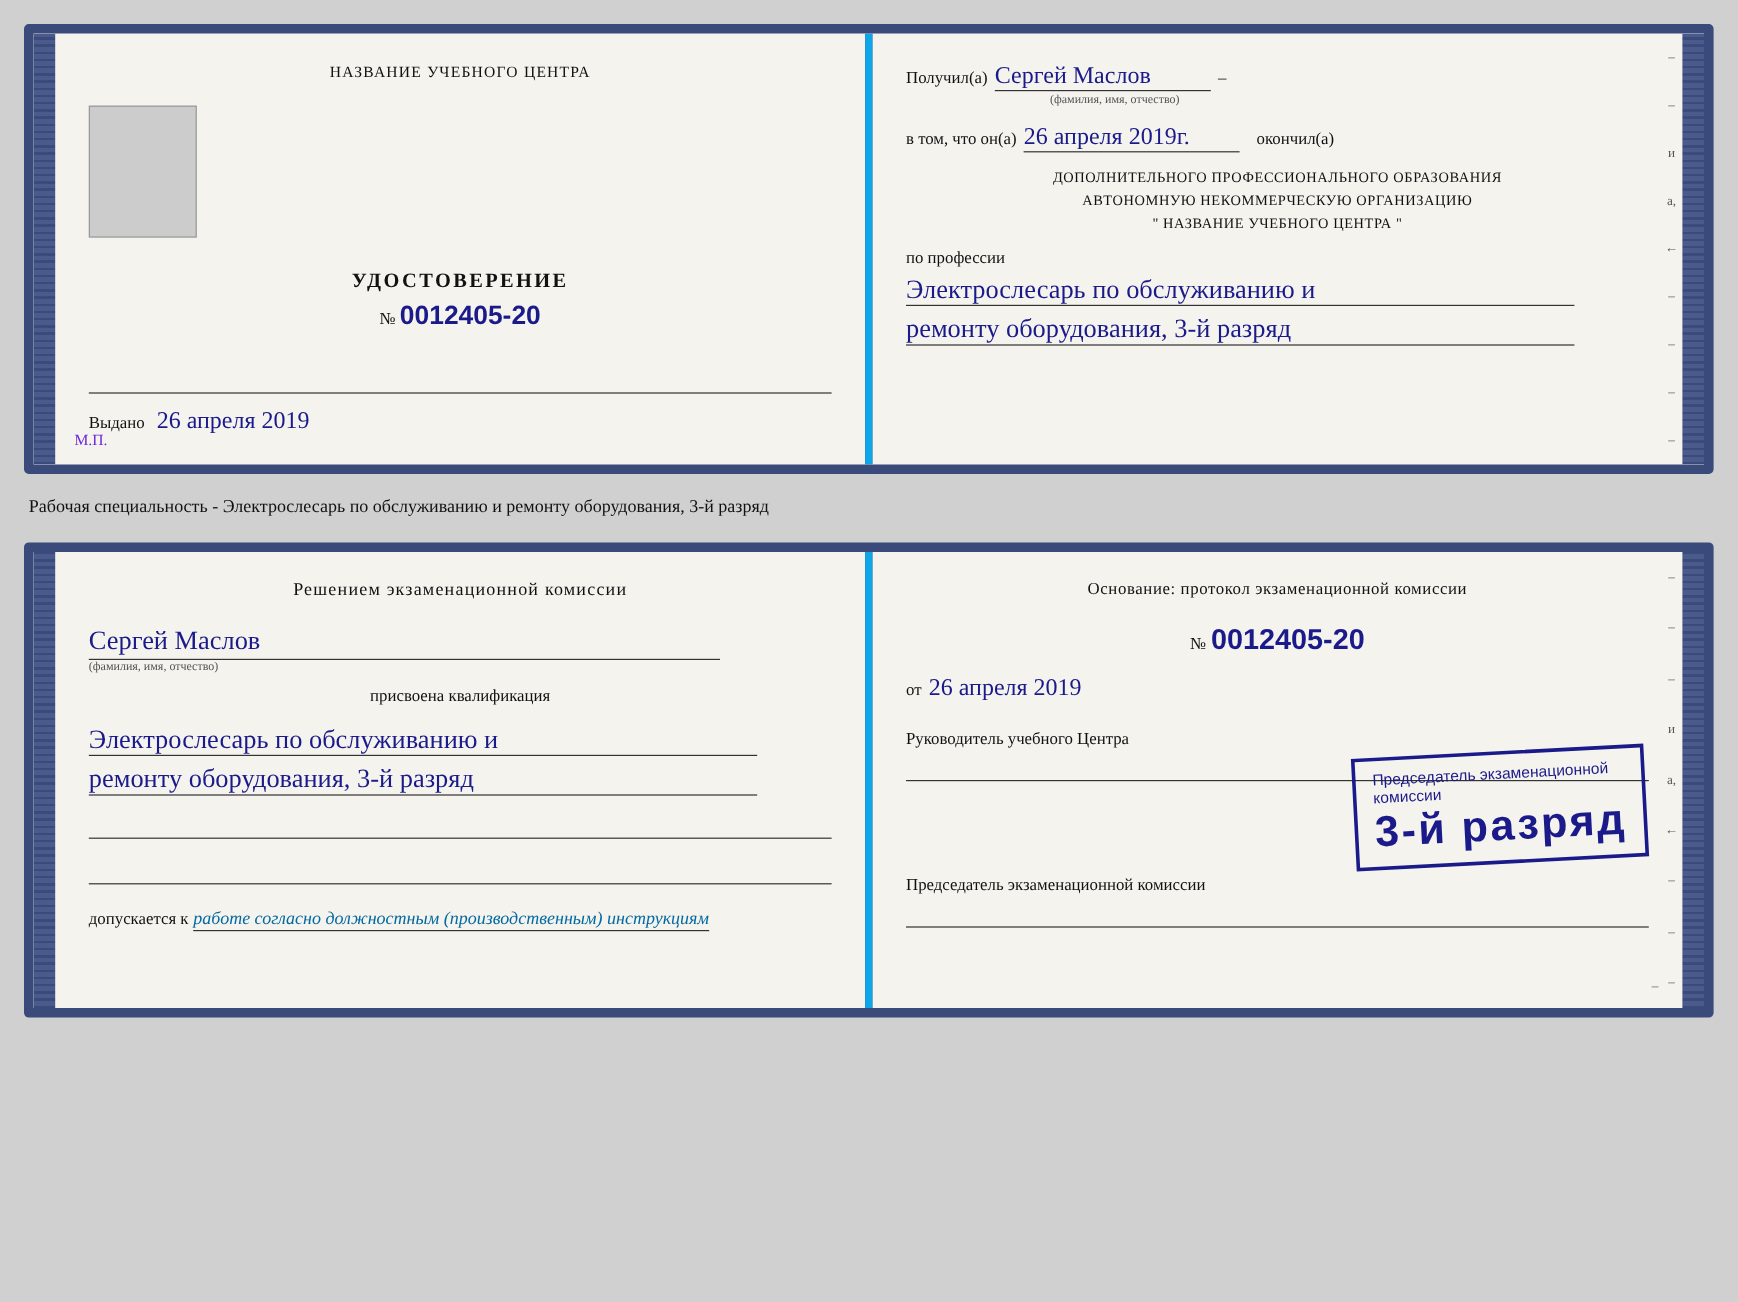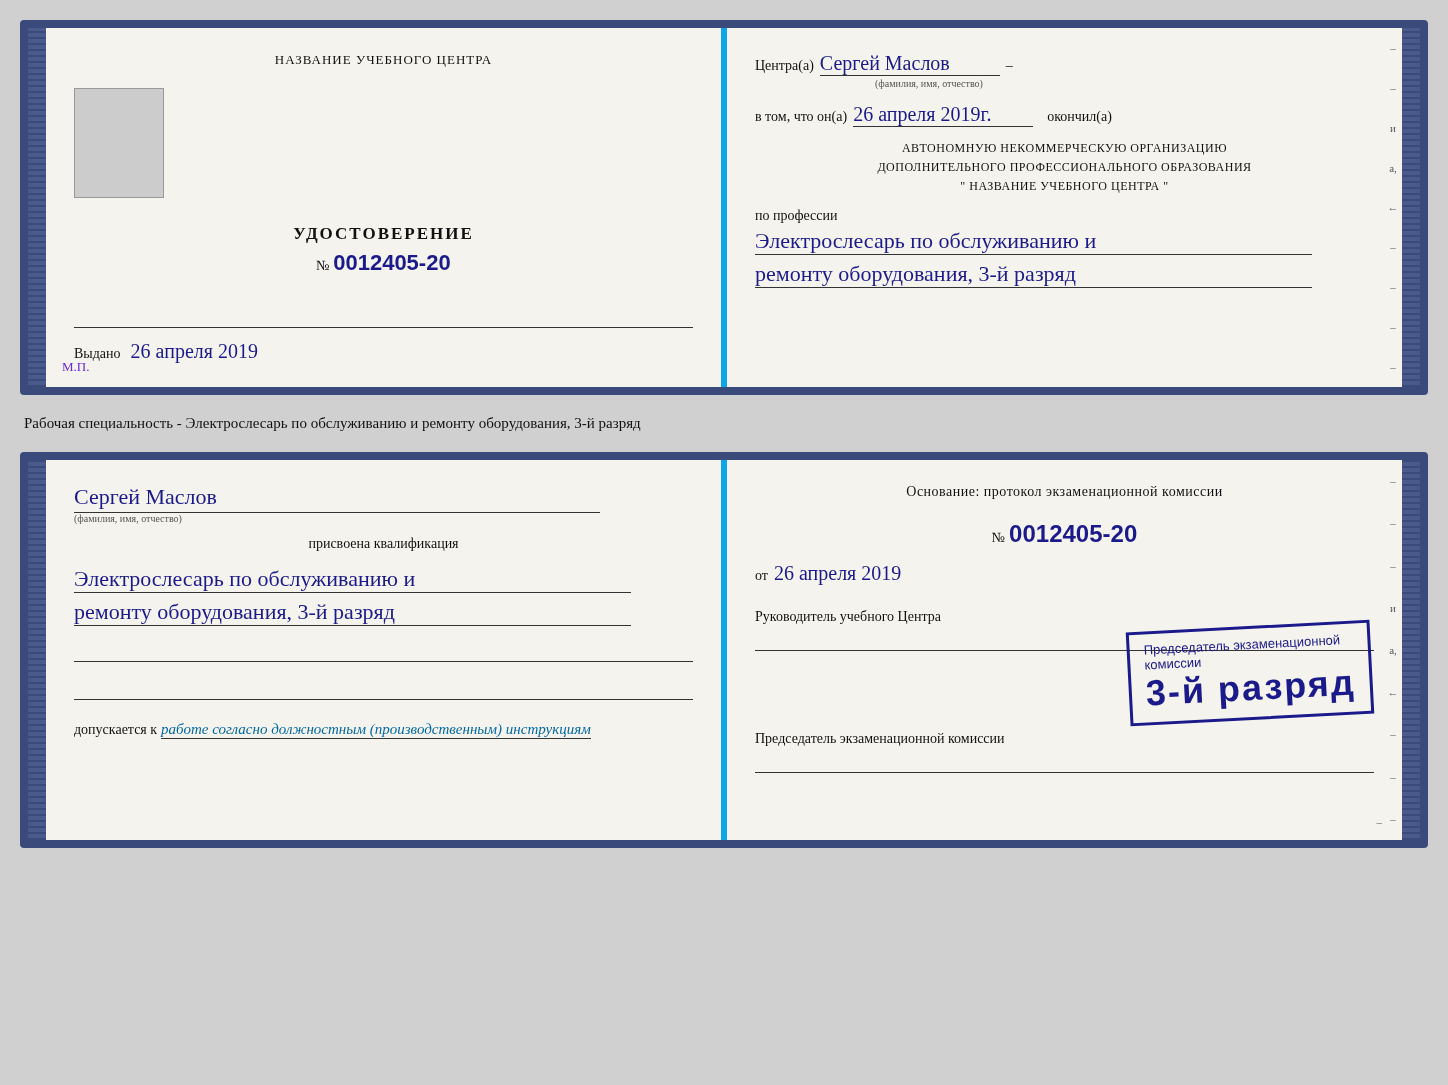--- a/index.html
+++ b/index.html
@@ -258,41 +258,41 @@
           <span>и</span>
           <span>а,</span>
           <span>←</span>
           <span>–</span>
           <span>–</span>
           <span>–</span>
           <span>–</span>
       </div>
 
       <div class="row-flex block-mb">
-        <span class="normal-text">Центра(а)</span>
+        <span class="normal-text">Получил(а)</span>
         <span class="underlined-field">
           <span class="handwritten">Сергей Маслов</span>
         </span>
         <span class="normal-text">–</span>
       </div>
       <div style="margin-top:-12px; margin-left: 120px; margin-bottom: 14px;">
         <span class="sub-label">(фамилия, имя, отчество)</span>
       </div>
 
       <div class="row-flex block-mb">
         <span class="normal-text">в том, что он(а)</span>
         <span class="underlined-field">
           <span class="handwritten">26 апреля 2019г.</span>
         </span>
         <span class="normal-text" style="margin-left:8px;">окончил(а)</span>
       </div>
 
       <div class="block-mb">
+        <div class="header-org">ДОПОЛНИТЕЛЬНОГО ПРОФЕССИОНАЛЬНОГО ОБРАЗОВАНИЯ</div>
         <div class="header-org">АВТОНОМНУЮ НЕКОММЕРЧЕСКУЮ ОРГАНИЗАЦИЮ</div>
-        <div class="header-org">ДОПОЛНИТЕЛЬНОГО ПРОФЕССИОНАЛЬНОГО ОБРАЗОВАНИЯ</div>
         <div class="header-org">"    НАЗВАНИЕ УЧЕБНОГО ЦЕНТРА    "</div>
       </div>
 
       <div class="block-mb">
         <div class="normal-text" style="margin-bottom:4px;">по профессии</div>
         <div class="underlined-field" style="width:90%; display:block;">
           <span class="handwritten-lg">Электрослесарь по обслуживанию и</span>
         </div>
         <div class="underlined-field" style="width:90%; display:block; margin-top:6px;">
           <span class="handwritten-lg">ремонту оборудования, 3-й разряд</span>
@@ -303,20 +303,21 @@
     <div class="spine-right"></div>
   </div>
 
   <div class="between-label">Рабочая специальность - Электрослесарь по обслуживанию и ремонту оборудования, 3-й разряд</div>
 
   <div class="doc-card bottom-card">
     <div class="spine-left"></div>
 
     <div class="panel panel-left">
 
+      <div class="normal-text block-mb2" style="text-align:center; font-size:15px; letter-spacing:1px;">Решением экзаменационной комиссии</div>
 
       <div style="margin-bottom:2px;">
         <span class="handwritten-lg">Сергей Маслов</span>
       </div>
       <div class="underlined-field" style="width:85%; display:block; border-bottom:1px solid #333;"></div>
       <div style="margin-bottom:12px;">
         <span class="sub-label">(фамилия, имя, отчество)</span>
       </div>
 
       <div class="normal-text block-mb" style="text-align:center;">присвоена квалификация</div>

